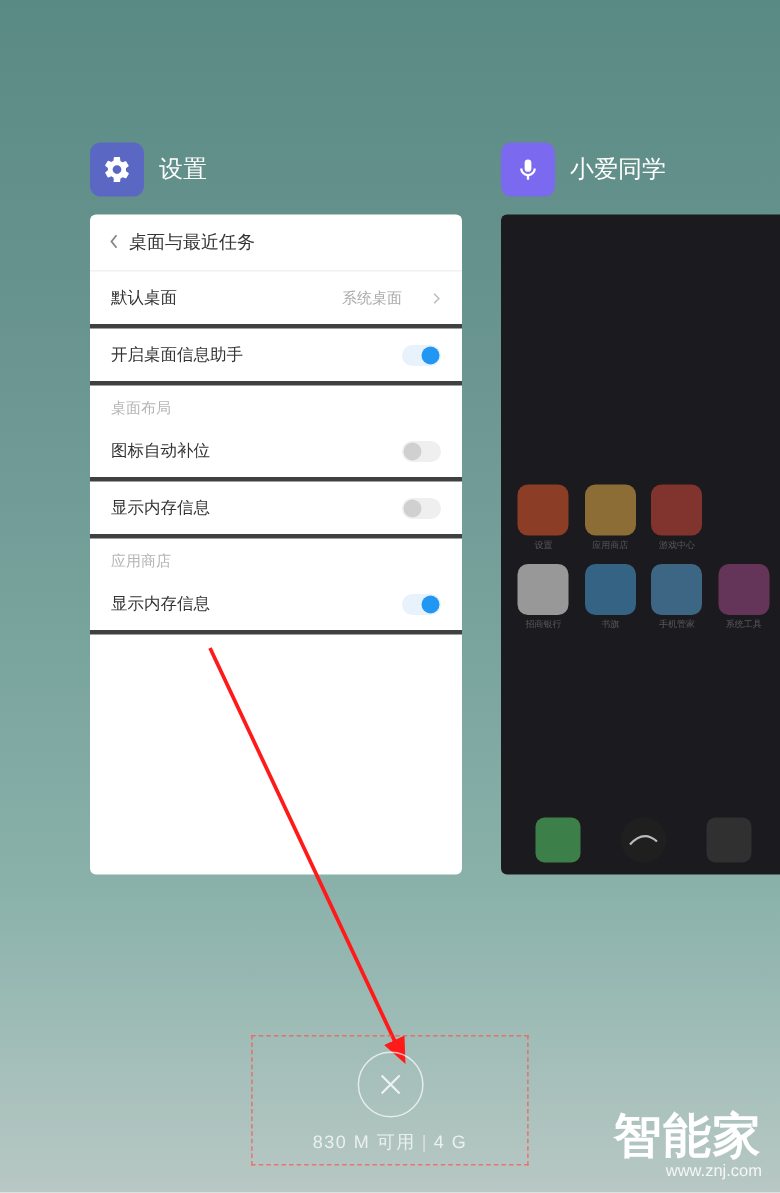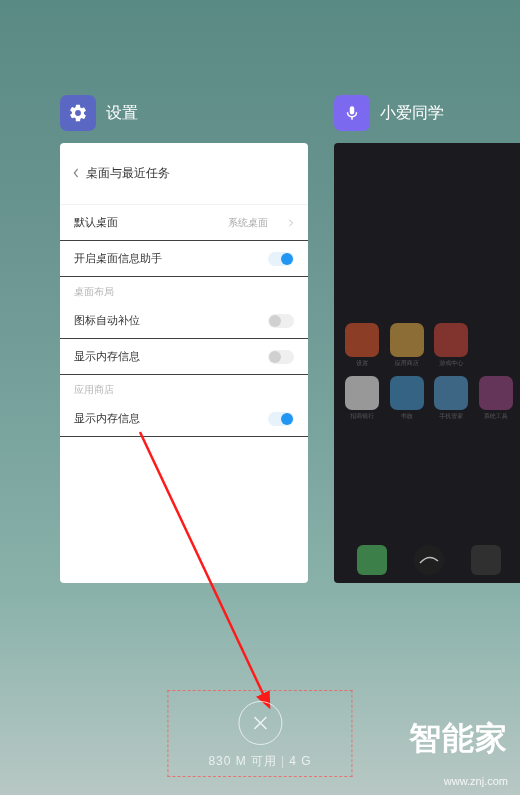--- a/index.html
+++ b/index.html
@@ -40,38 +40,38 @@
   .card-body {
     width: 248px;
     height: 440px;
     border-radius: 4px;
     overflow: hidden;
   }
   .settings-body { background: #fff; }
   .settings-header {
     display: flex;
     align-items: center;
-    padding: 22px 12px;
+    padding: 10px 12px;
     font-size: 12px;
     color: #333;
     border-bottom: 1px solid #f0f0f0;
   }
   .section-tag {
     padding: 8px 14px 4px 14px;
     font-size: 10px;
     color: #b5b5b5;
   }
   .row {
     display: flex;
     align-items: center;
     justify-content: space-between;
     padding: 10px 14px;
     font-size: 11px;
     color: #333;
-    border-bottom: 1px solid #404040;
+    border-bottom: 3px solid #404040;
   }
   .row-value {
     color: #aaa;
     display: flex;
     align-items: center;
     gap: 20px;
     font-size: 10px;
   }
   .toggle {
     width: 26px;
@@ -161,21 +161,21 @@
   .mem-sep { margin: 0 4px; color: rgba(255,255,255,0.5); }
 
   .watermark {
     position: absolute;
     right: 12px;
     bottom: 8px;
     text-align: right;
     line-height: 1.1;
   }
   .wm-big { color: #fff; font-size: 32px; font-weight: 600; letter-spacing: 1px; }
-  .wm-small { color: rgba(255,255,255,0.85); font-size: 11px; margin-top: 19px; }
+  .wm-small { color: rgba(255,255,255,0.85); font-size: 11px; }
 </style>
 </head>
 <body>
 
 <div class="recents-wrap">
 
   <div class="card">
     <div class="card-head">
       <div class="card-icon icon-settings">
         <svg width="20" height="20" viewBox="0 0 24 24" fill="#fff">

